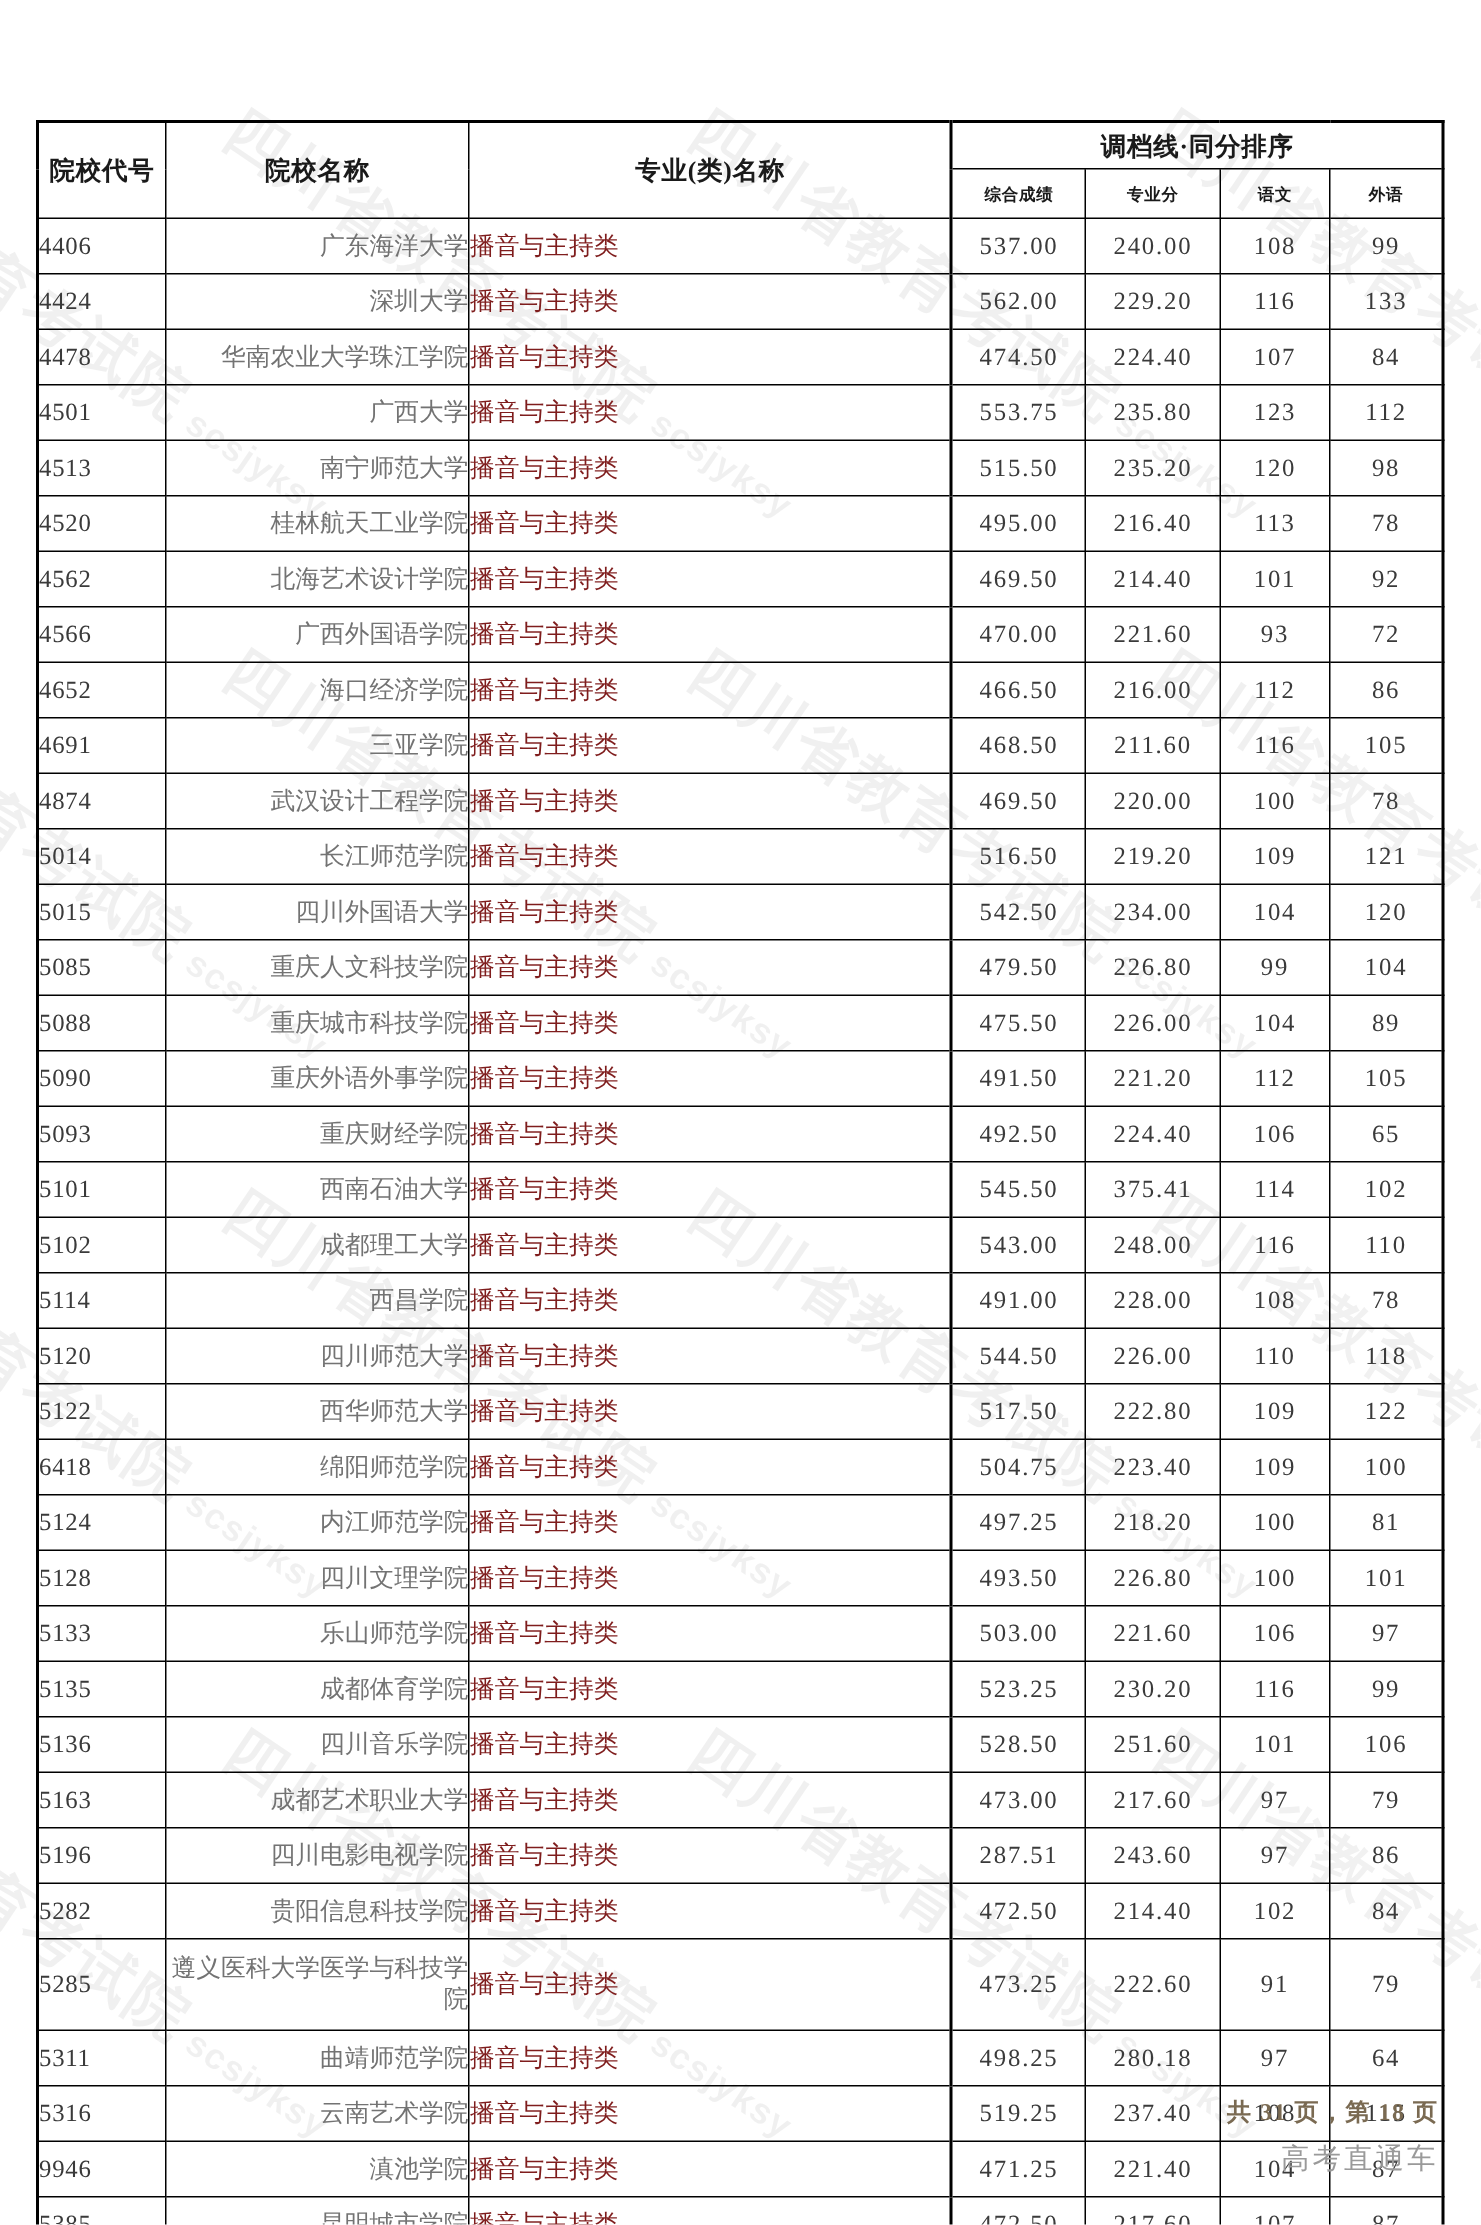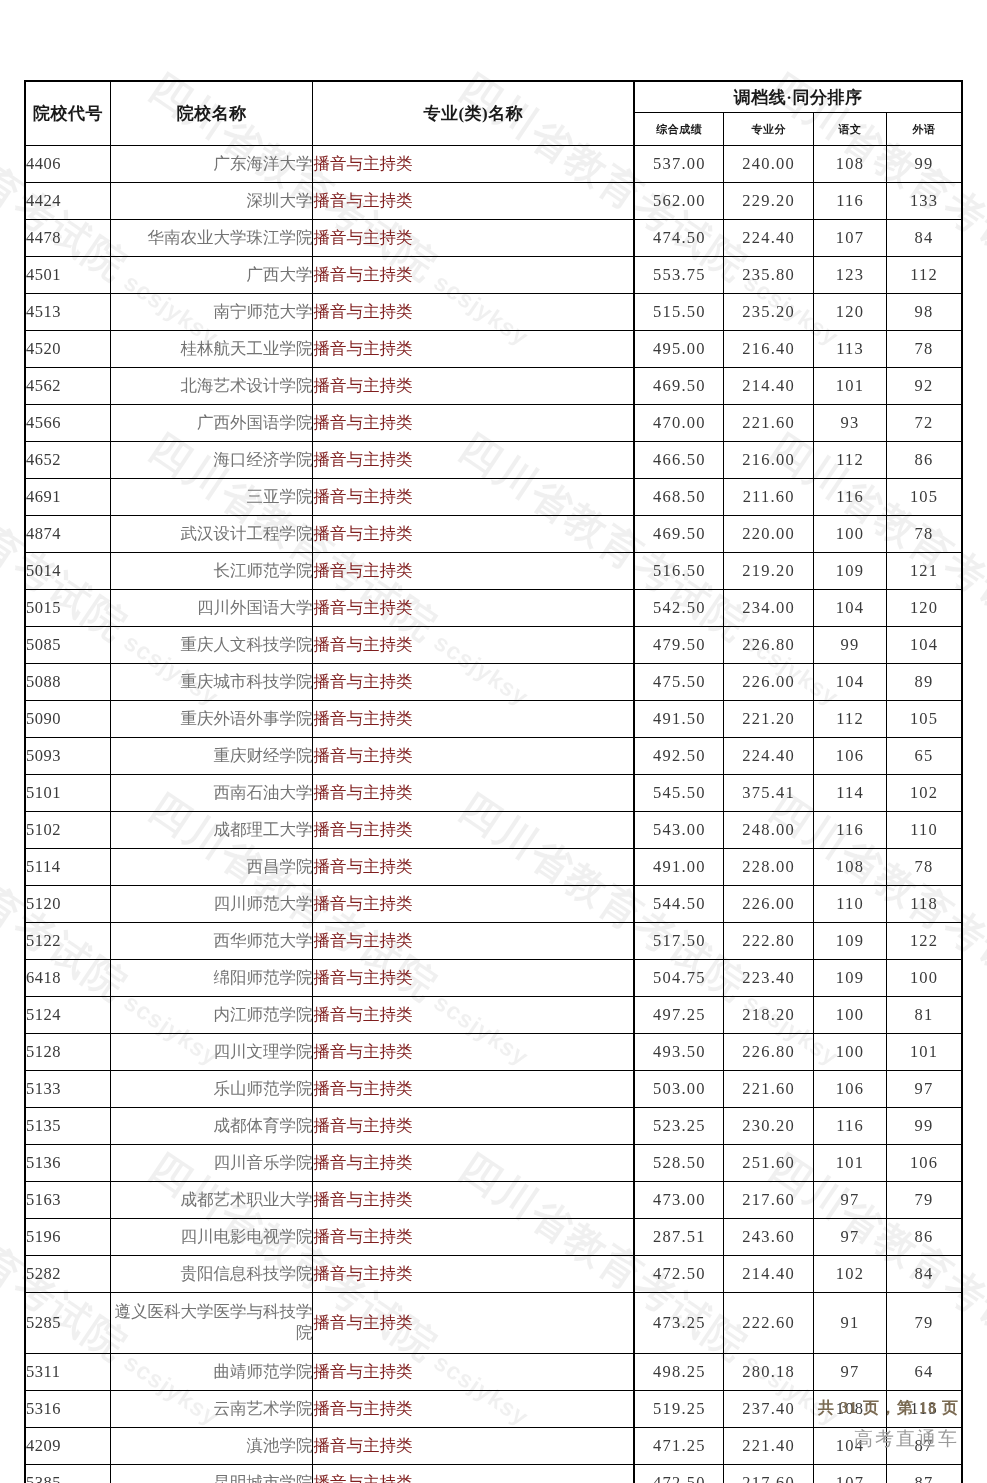--- a/index.html
+++ b/index.html
@@ -490,21 +490,21 @@
         <tr>
           <td class="c-code">5316</td>
           <td class="c-name">云南艺术学院</td>
           <td class="c-major">播音与主持类</td>
           <td class="c-num sep-left">519.25</td>
           <td class="c-num">237.40</td>
           <td class="c-num">108</td>
           <td class="c-num">115</td>
         </tr>
         <tr>
-          <td class="c-code">4209</td>
+          <td class="c-code">9946</td>
           <td class="c-name">滇池学院</td>
           <td class="c-major">播音与主持类</td>
           <td class="c-num sep-left">471.25</td>
           <td class="c-num">221.40</td>
           <td class="c-num">104</td>
           <td class="c-num">87</td>
         </tr>
         <tr>
           <td class="c-code">5385</td>
           <td class="c-name">昆明城市学院</td>

